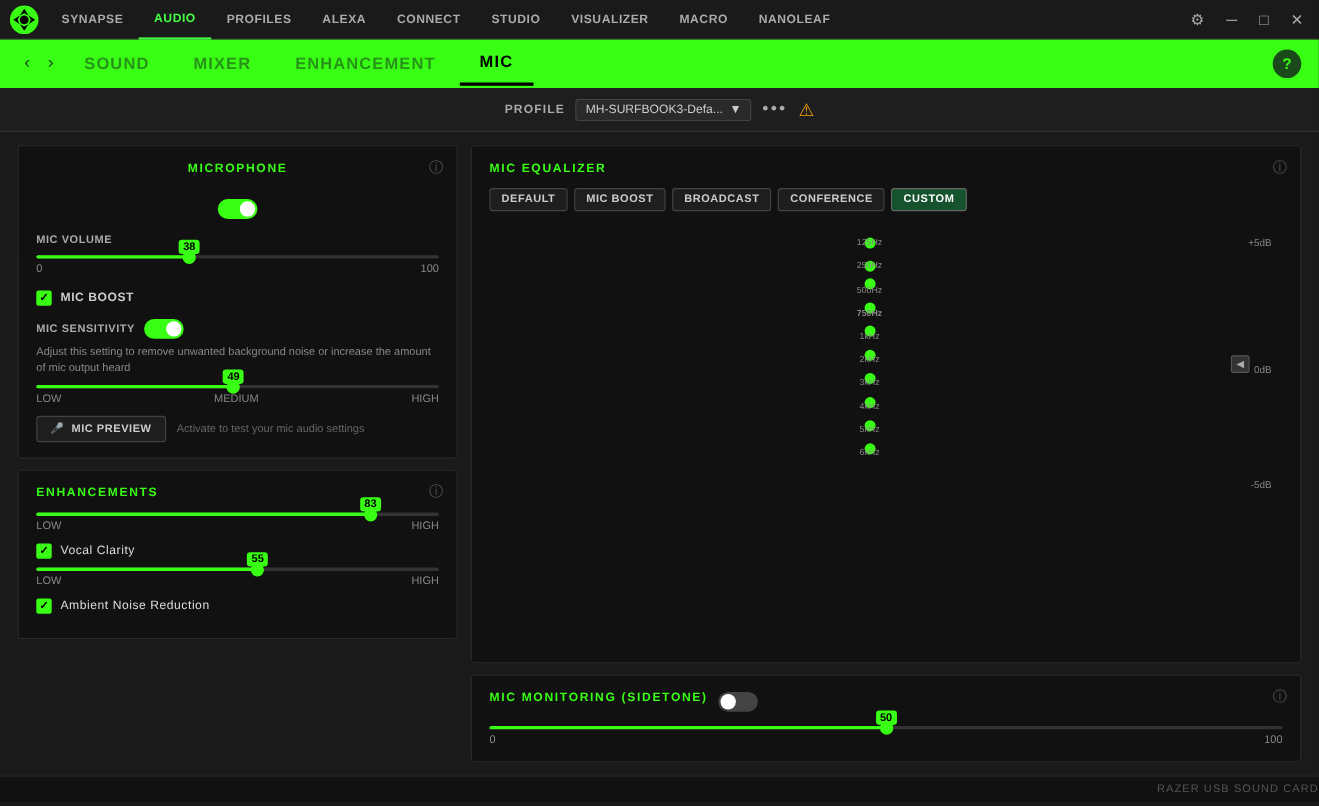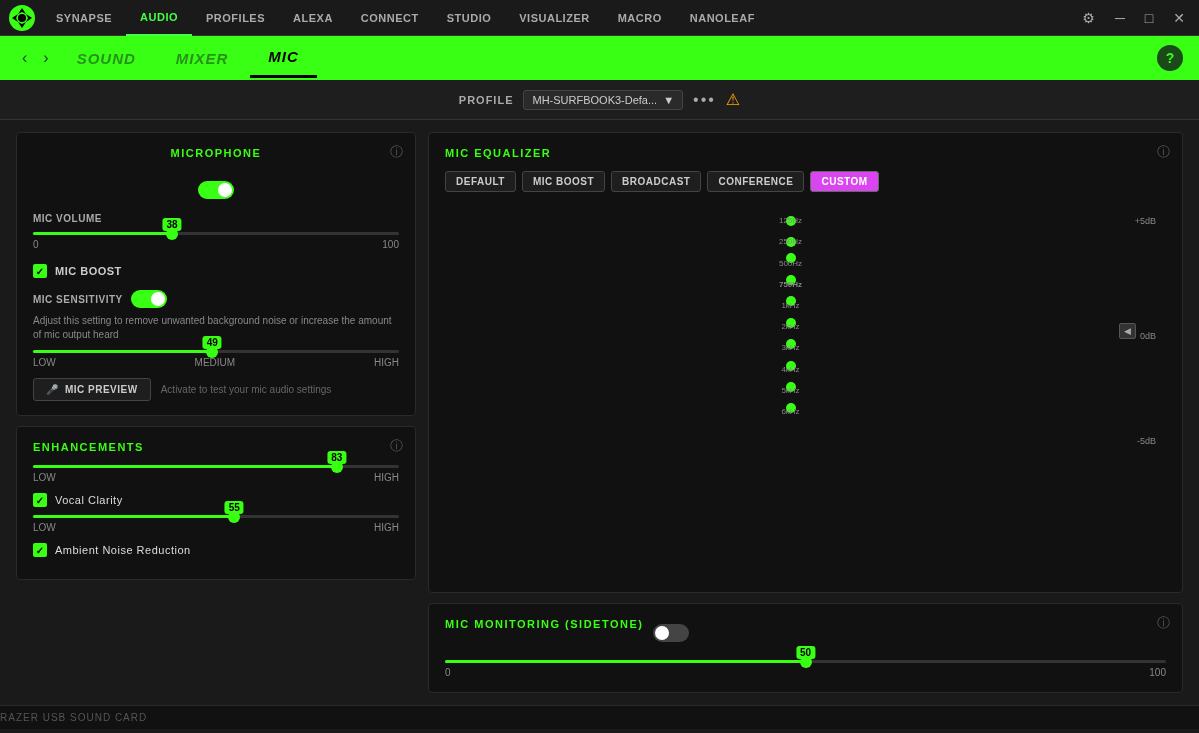--- a/index.html
+++ b/index.html
@@ -75,21 +75,20 @@
       color: #1a4a1a;
       font-size: 15px;
       font-weight: bold;
       padding: 0 18px;
       height: 39px;
       display: flex;
       align-items: center;
       cursor: pointer;
       letter-spacing: 1px;
       opacity: 0.6;
-      font-style: italic;
     }
     .sub-nav-tab.active {
       color: #000;
       opacity: 1;
       border-bottom: 3px solid #000;
     }
     .help-btn {
       margin-left: auto;
       background: #1a4a1a;
       color: #39ff14;
@@ -356,45 +355,46 @@
       border: 1px solid #444;
       color: #ccc;
       font-size: 10px;
       font-weight: bold;
       padding: 4px 10px;
       border-radius: 3px;
       cursor: pointer;
       letter-spacing: 0.5px;
     }
     .eq-preset-btn.active {
-      background: #d946ef;
+      background: #14532d;
       border-color: #666;
       color: #fff;
     }
 
     
     .monitoring-header {
       display: flex;
       align-items: center;
       gap: 10px;
       margin-bottom: 12px;
     }
 
     
     #status-bar {
       background: #111;
       height: 24px;
       display: flex;
       align-items: center;
-      justify-content: flex-start;
+      justify-content: flex-end;
       border-top: 1px solid #2a2a2a;
       font-size: 10px;
       color: #555;
       letter-spacing: 1px;
       text-transform: uppercase;
+      padding-left: 40px;
     }
   </style>
 </head>
 <body>
 
 <div id="title-bar">
 
   <div style="width:28px;height:28px;margin-right:6px;">
     <svg viewBox="0 0 28 28" width="28" height="28">
       <circle cx="14" cy="14" r="13" fill="#39ff14"></circle>
@@ -419,20 +419,21 @@
     <div class="win-btn">□</div>
     <div class="win-btn">✕</div>
   </div>
 </div>
 
 <div id="sub-nav">
   <div class="sub-nav-arrow">‹</div>
   <div class="sub-nav-arrow">›</div>
   <div class="sub-nav-tab">SOUND</div>
   <div class="sub-nav-tab">MIXER</div>
+  <div class="sub-nav-tab">ENHANCEMENT</div>
   <div class="sub-nav-tab active">MIC</div>
   <div class="help-btn">?</div>
 </div>
 
 <div id="profile-bar">
   <span class="profile-label">PROFILE</span>
   <div class="profile-dropdown">
     <span>MH-SURFBOOK3-Defa...</span>
     <span>▼</span>
   </div>
@@ -630,21 +631,21 @@
             <div style="position:absolute;left:50%;top:60%;width:10px;height:10px;background:#39ff14;border-radius:50%;transform:translate(-50%,-50%);cursor:pointer;"></div>
             <div style="position:absolute;bottom:0;left:50%;transform:translateX(-50%);font-size:8px;color:#888;white-space:nowrap;">6kHz</div>
           </div>
         </div>
       </div>
     </div>
 
     <div class="panel">
       <span class="panel-info-icon">ⓘ</span>
       <div class="monitoring-header">
-        <span class="section-title" style="margin-bottom:18px;">MIC MONITORING (SIDETONE)</span>
+        <span class="section-title" style="margin-bottom:8px;">MIC MONITORING (SIDETONE)</span>
         <div class="toggle-switch off"></div>
       </div>
       <div class="slider-container">
         <div style="position:relative;">
           <div class="slider-value-bubble" style="left: 50%;background:#39ff14;color:#000;">50</div>
           <div class="slider-track">
             <div class="slider-fill" style="width: 50%;"></div>
             <div class="slider-thumb" style="left: 50%;"></div>
           </div>
         </div>

